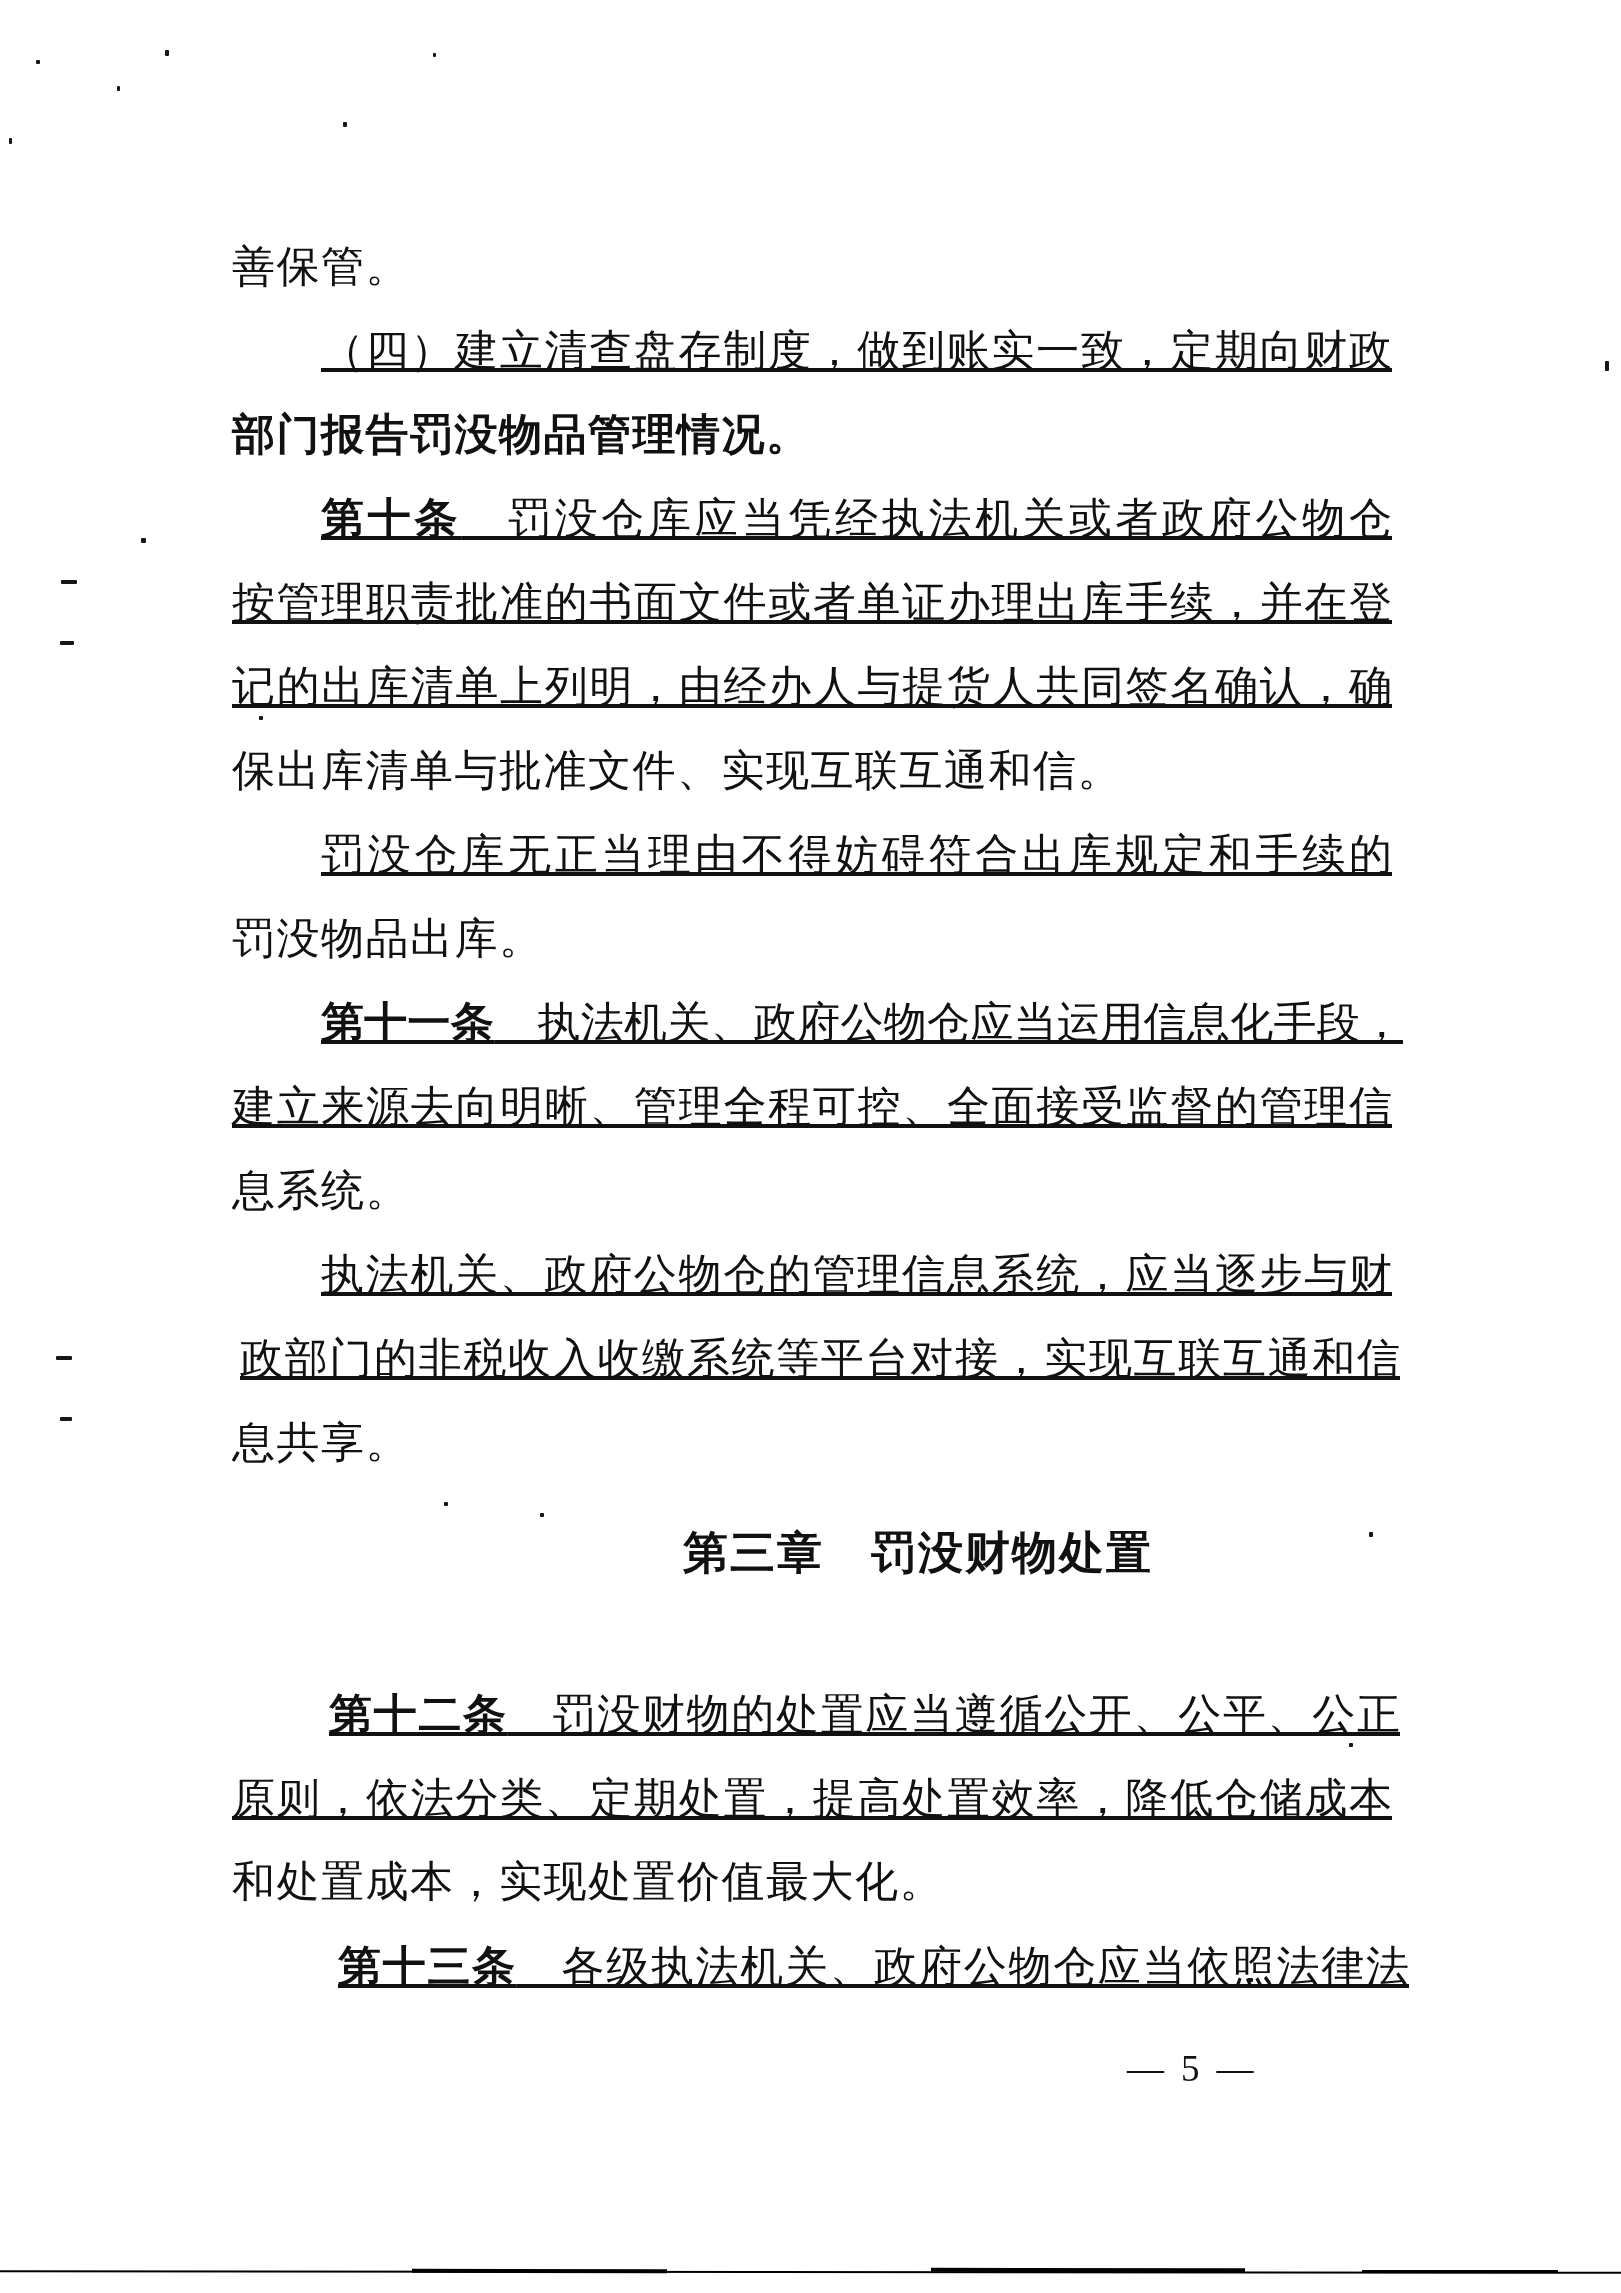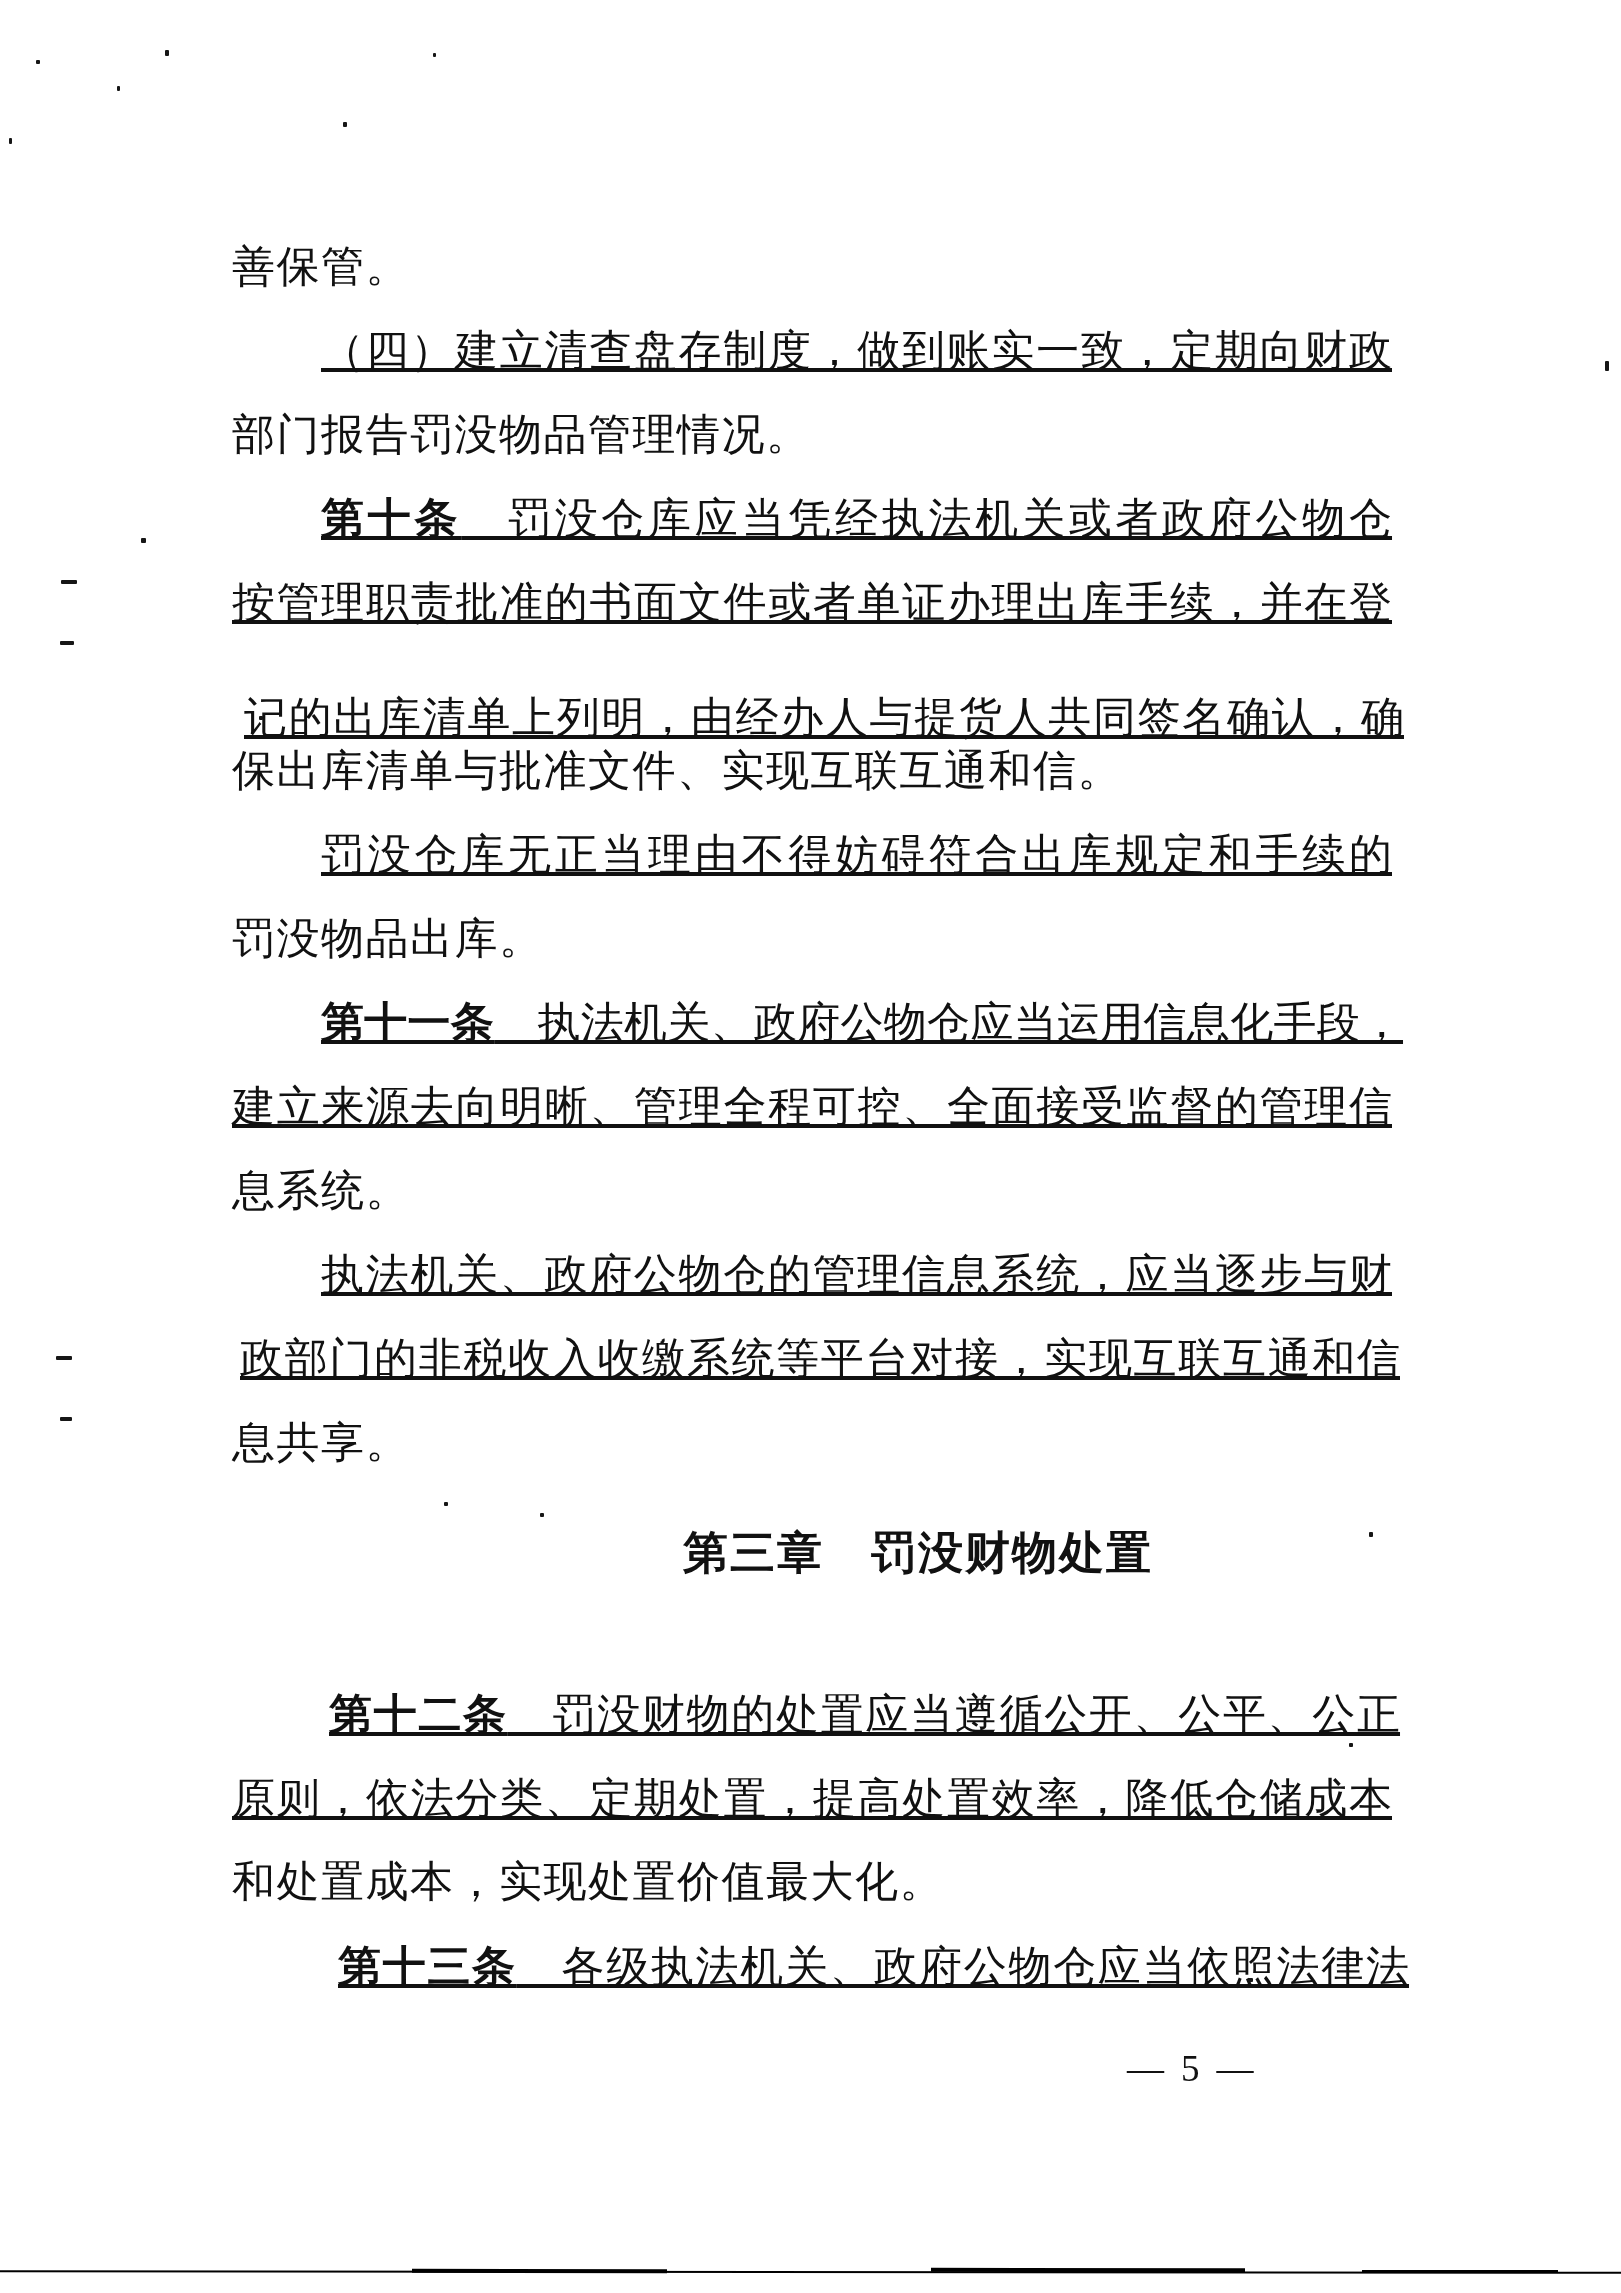--- a/index.html
+++ b/index.html
@@ -54,24 +54,24 @@
     transform:rotate(0.06deg);
   }
 </style>
 </head>
 <body>
 
 <div class="page">
   <div id="text-layer">
       <div class="tline" style="top: 242px; left: 232px;"><span>善保管。</span></div>
       <div class="tline j" style="top: 326px; left: 321px; width: 1071px;"><span>（四）建立清查盘存制度，做到账实一致，定期向财政</span></div>
-      <div class="tline" style="top: 410px; left: 232px;"><span>部门报告罚没物品管理情况。</span></div>
+      <div class="tline" style="top: 410px; left: 232px; font-weight: bold;"><span>部门报告罚没物品管理情况。</span></div>
       <div class="tline j" style="top: 494px; left: 321px; width: 1071px;"><span class="b">第十条</span><span>　罚没仓库应当凭经执法机关或者政府公物仓</span></div>
       <div class="tline j" style="top: 578px; left: 232px; width: 1160px;"><span>按管理职责批准的书面文件或者单证办理出库手续，并在登</span></div>
-      <div class="tline j" style="top: 662px; left: 244px; width: 1160px; margin-top: 31px;"><span>记的出库清单上列明，由经办人与提货人共同签名确认，确</span></div>
+      <div class="tline j" style="top: 662px; left: 232px; width: 1160px;"><span>记的出库清单上列明，由经办人与提货人共同签名确认，确</span></div>
       <div class="tline" style="top: 746px; left: 232px;"><span>保出库清单与批准文件、实现互联互通和信。</span></div>
       <div class="tline j" style="top: 830px; left: 321px; width: 1071px;"><span>罚没仓库无正当理由不得妨碍符合出库规定和手续的</span></div>
       <div class="tline" style="top: 914px; left: 232px;"><span>罚没物品出库。</span></div>
       <div class="tline j" style="top: 998px; left: 321px; width: 1082px;"><span class="b">第十一条</span><span>　执法机关、政府公物仓应当运用信息化手段，</span></div>
       <div class="tline j" style="top: 1082px; left: 232px; width: 1160px;"><span>建立来源去向明晰、管理全程可控、全面接受监督的管理信</span></div>
       <div class="tline" style="top: 1166px; left: 232px;"><span>息系统。</span></div>
       <div class="tline j" style="top: 1250px; left: 321px; width: 1071px;"><span>执法机关、政府公物仓的管理信息系统，应当逐步与财</span></div>
       <div class="tline j" style="top: 1334px; left: 240px; width: 1160px;"><span>政部门的非税收入收缴系统等平台对接，实现互联互通和信</span></div>
       <div class="tline" style="top: 1418px; left: 232px;"><span>息共享。</span></div>
       <div class="tline heading" style="top: 1528px; left: 683px;"><span class="b">第三章　罚没财物处置</span></div>

